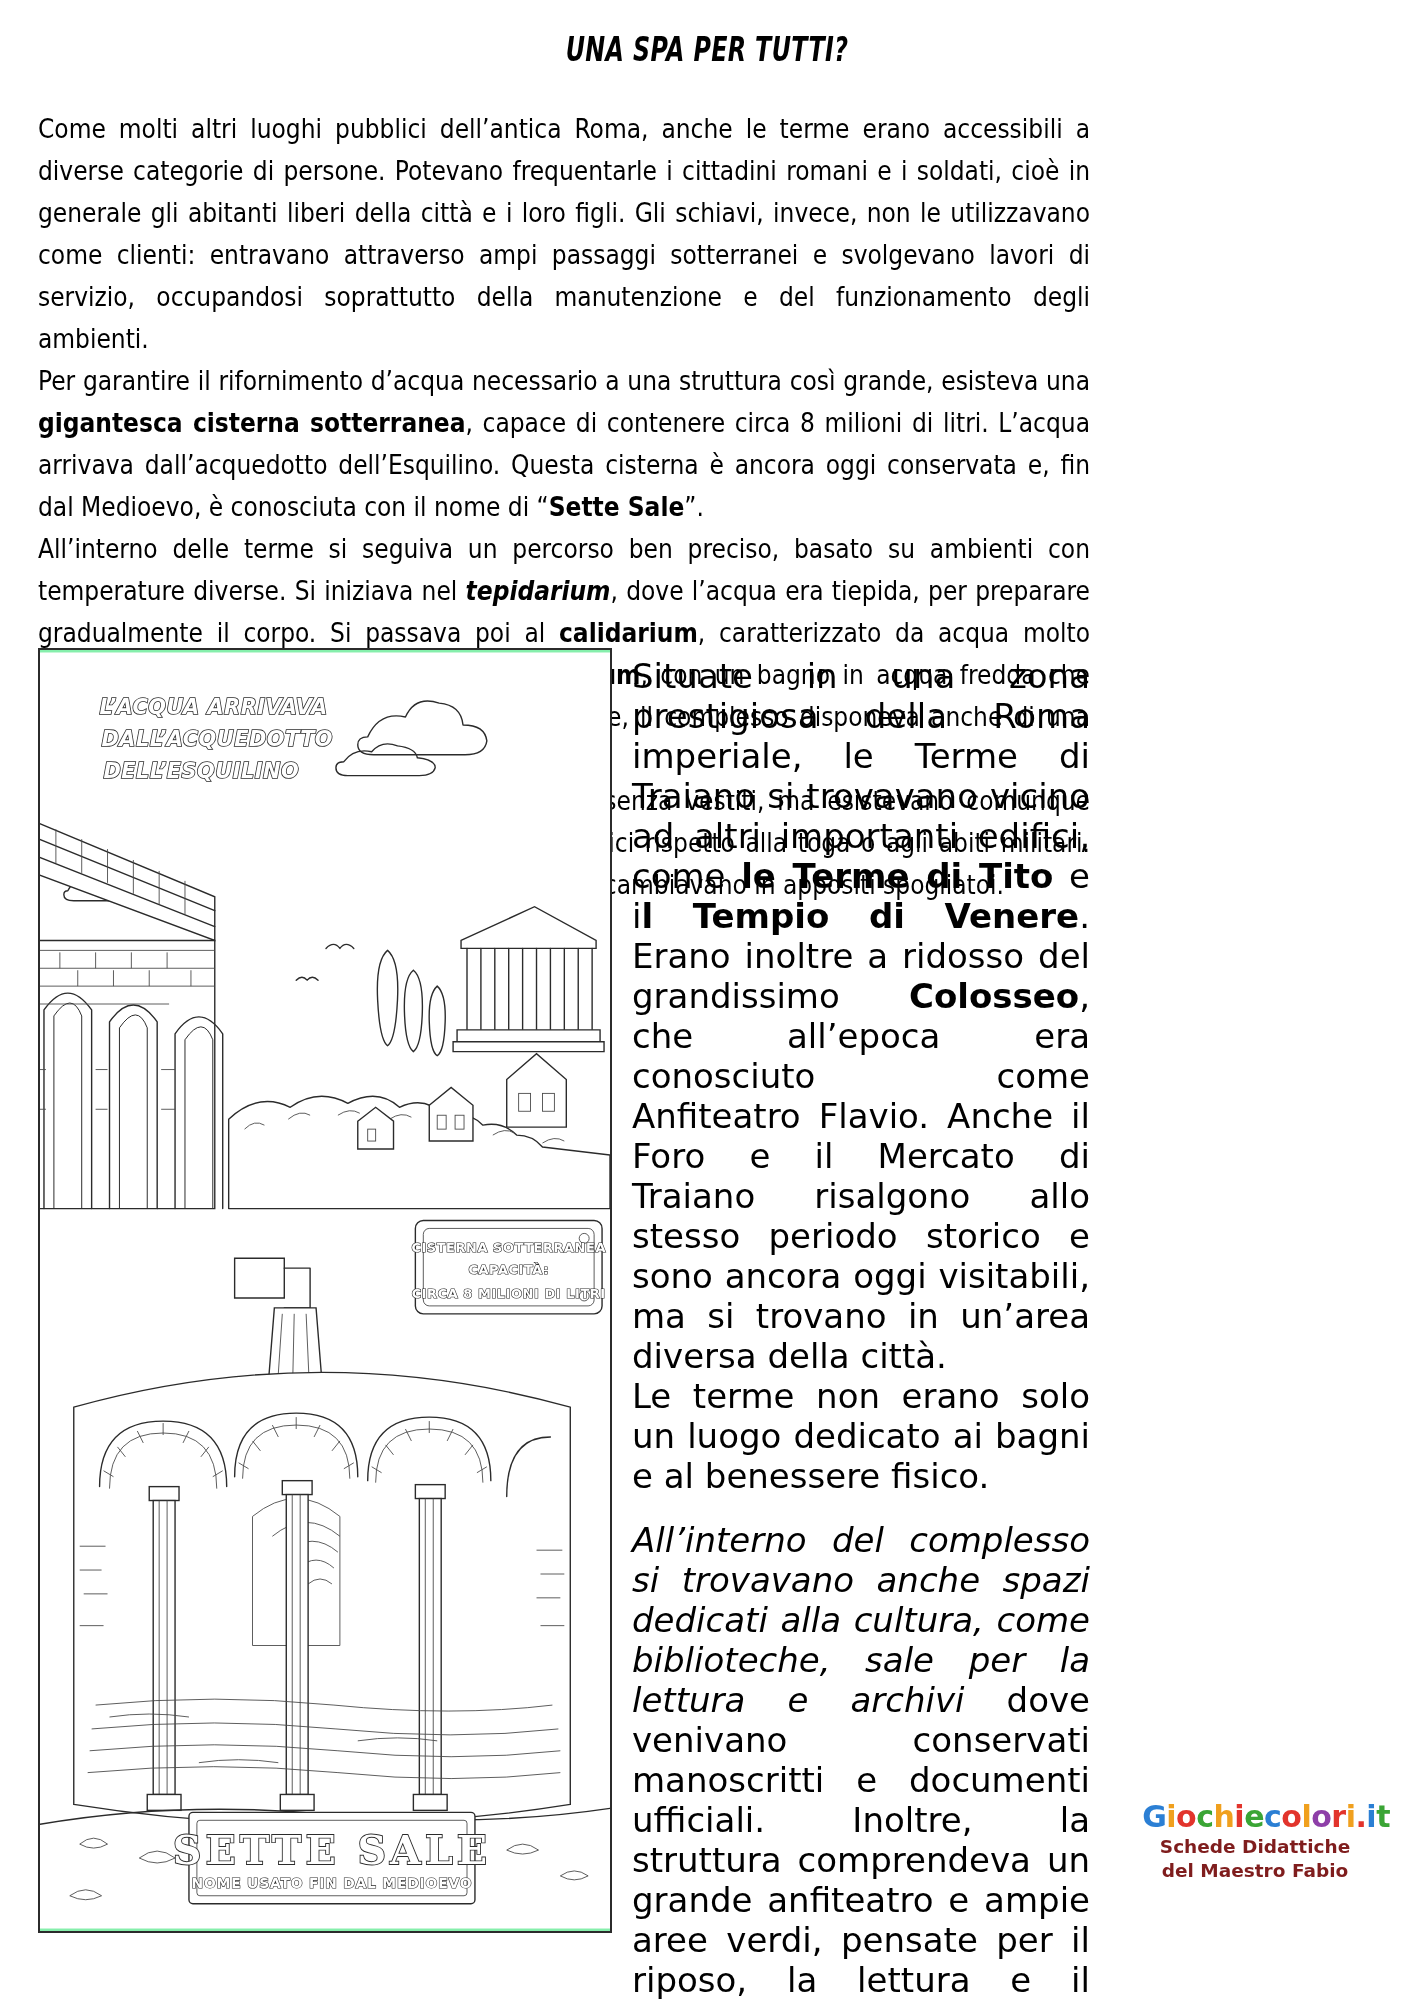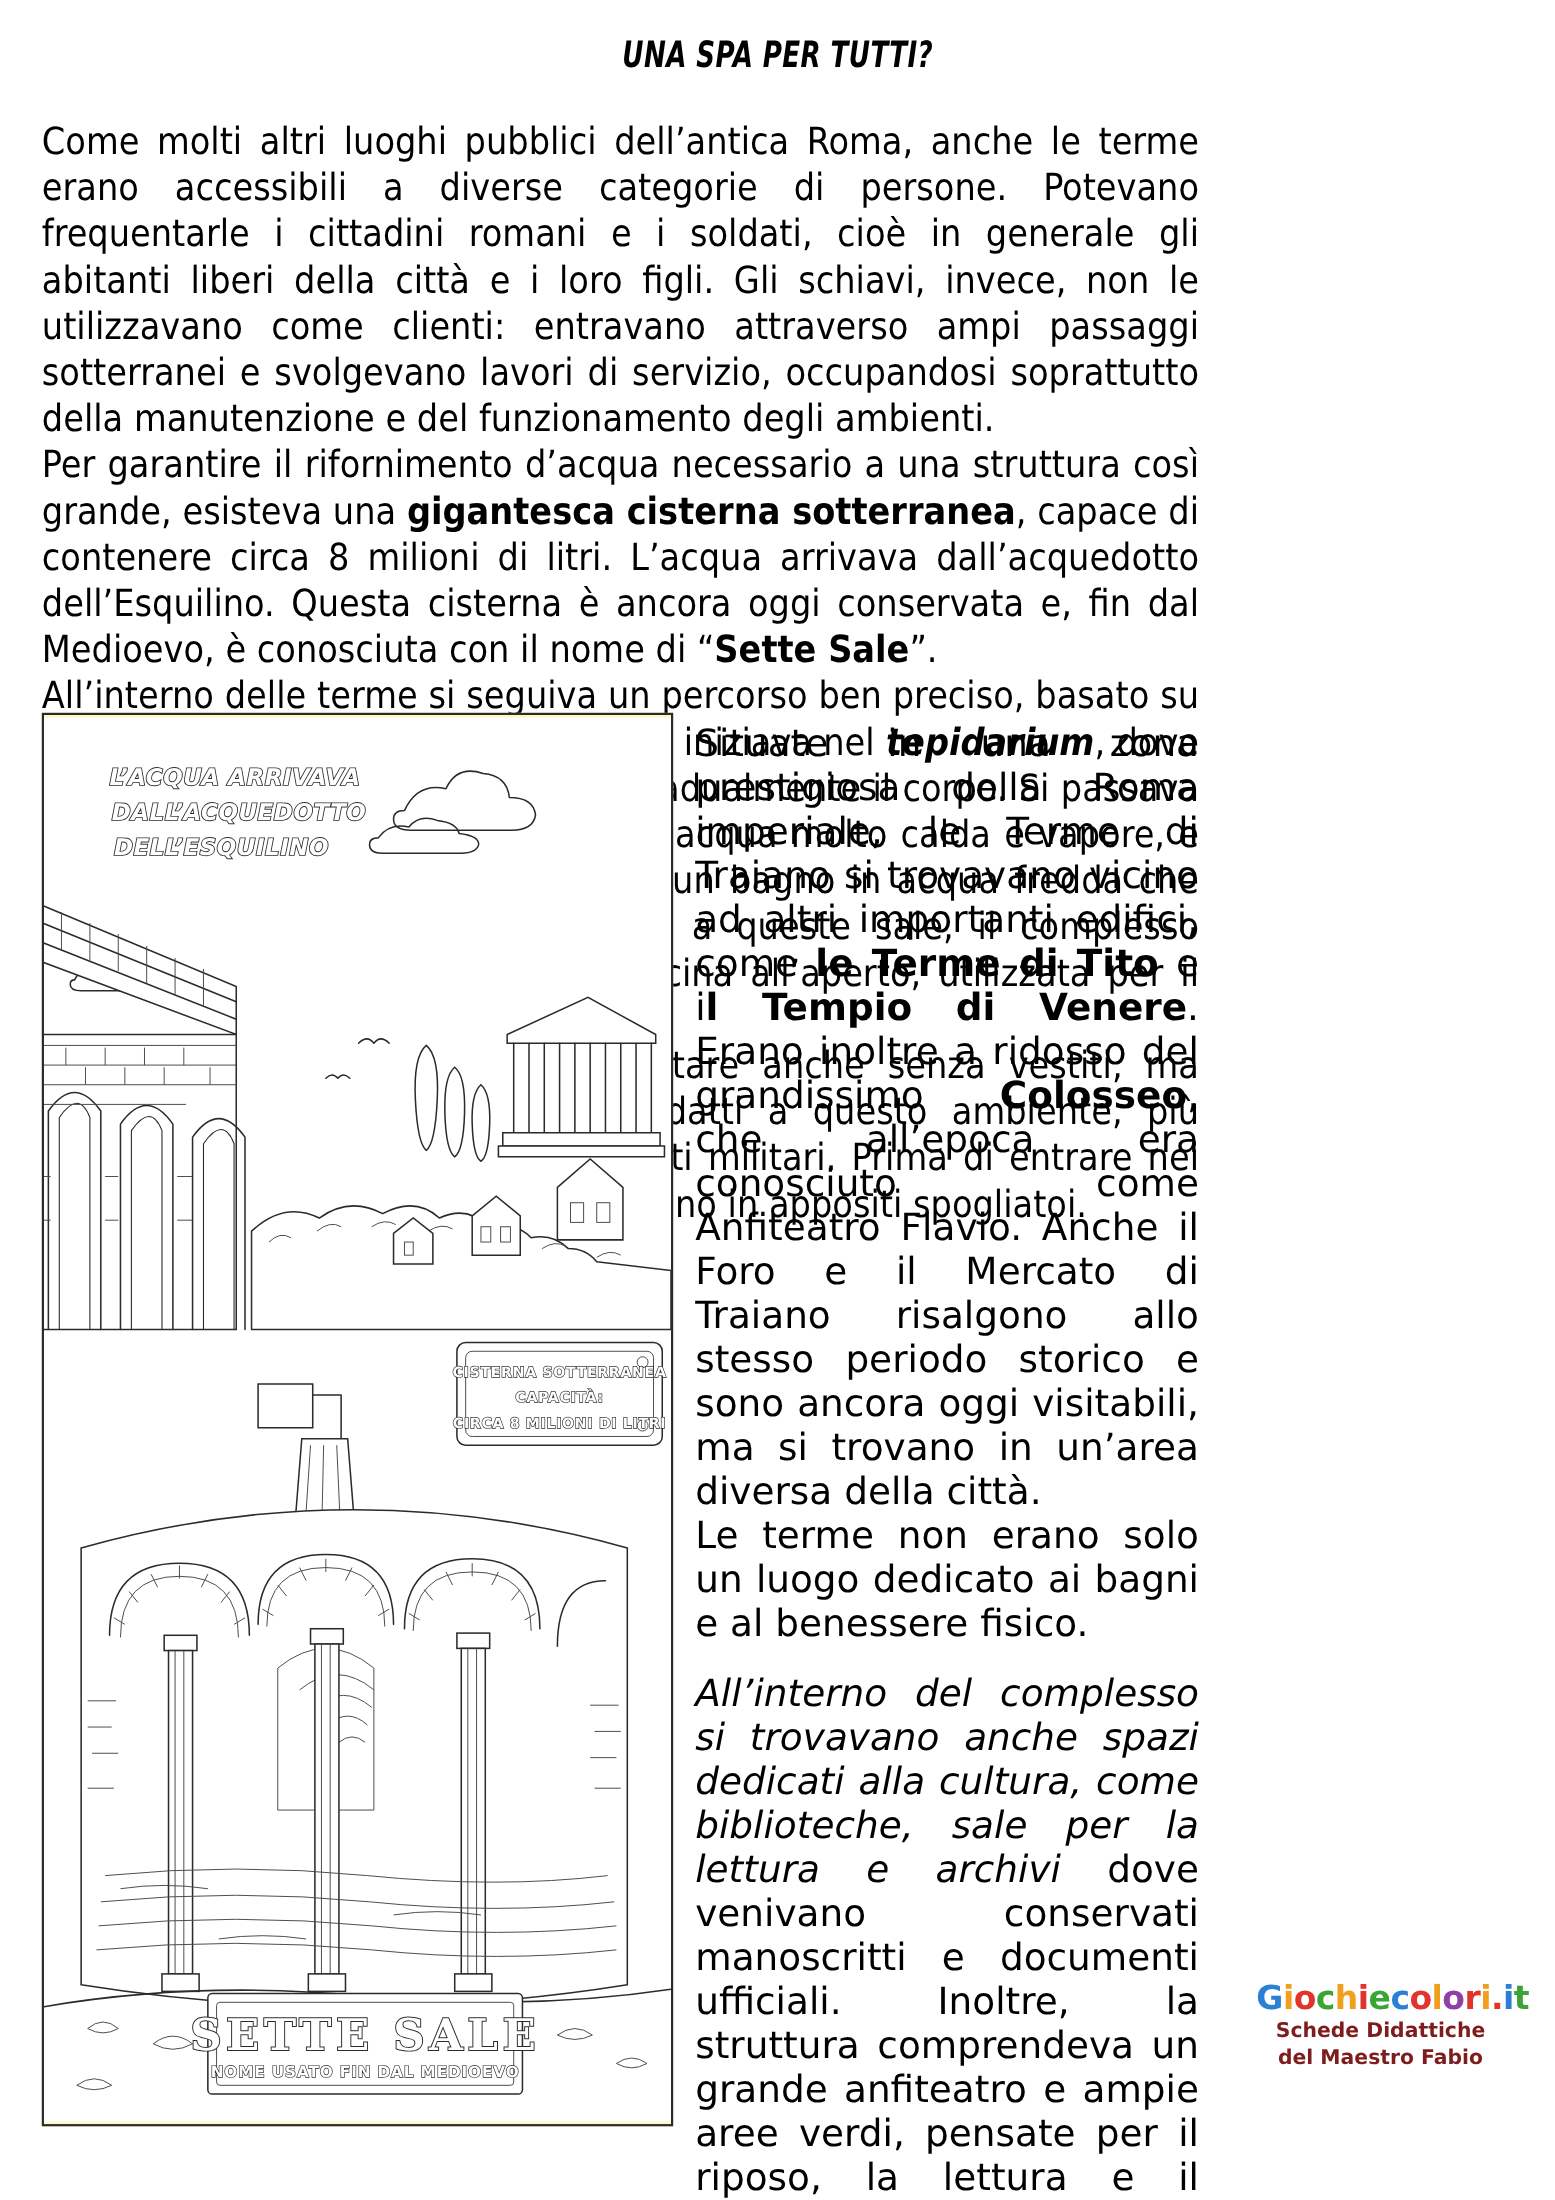--- a/index.html
+++ b/index.html
@@ -38,41 +38,41 @@
     transform-origin: center top;
   }
 
   
   .article {
     position: absolute;
     left: 38px;
     top: 108px;
     width: 1052px;
     font-family: "DejaVu Sans Condensed", "Liberation Sans Narrow", "Liberation Sans", sans-serif;
-    font-size: 34px;
+    font-size: 26px;
     line-height: 42px;
     text-align: justify;
     text-justify: inter-word;
     color: #000;
   }
   .article p {
     margin: 0;
   }
   .article b { font-weight: bold; }
   .article i { font-style: italic; font-weight: bold; }
 
   
   .illu-box {
     position: absolute;
     left: 38px;
     top: 648px;
     width: 574px;
     height: 1285px;
     border: 2px solid #2b2b2b;
-    background: #fef9c3;
+    background: #86efac;
     overflow: hidden;
     box-sizing: border-box;
   }
   .illu-svg { display:block; width:100%; height:100%; }
 
   
   .rightcol {
     position: absolute;
     left: 632px;
     top: 656px;

